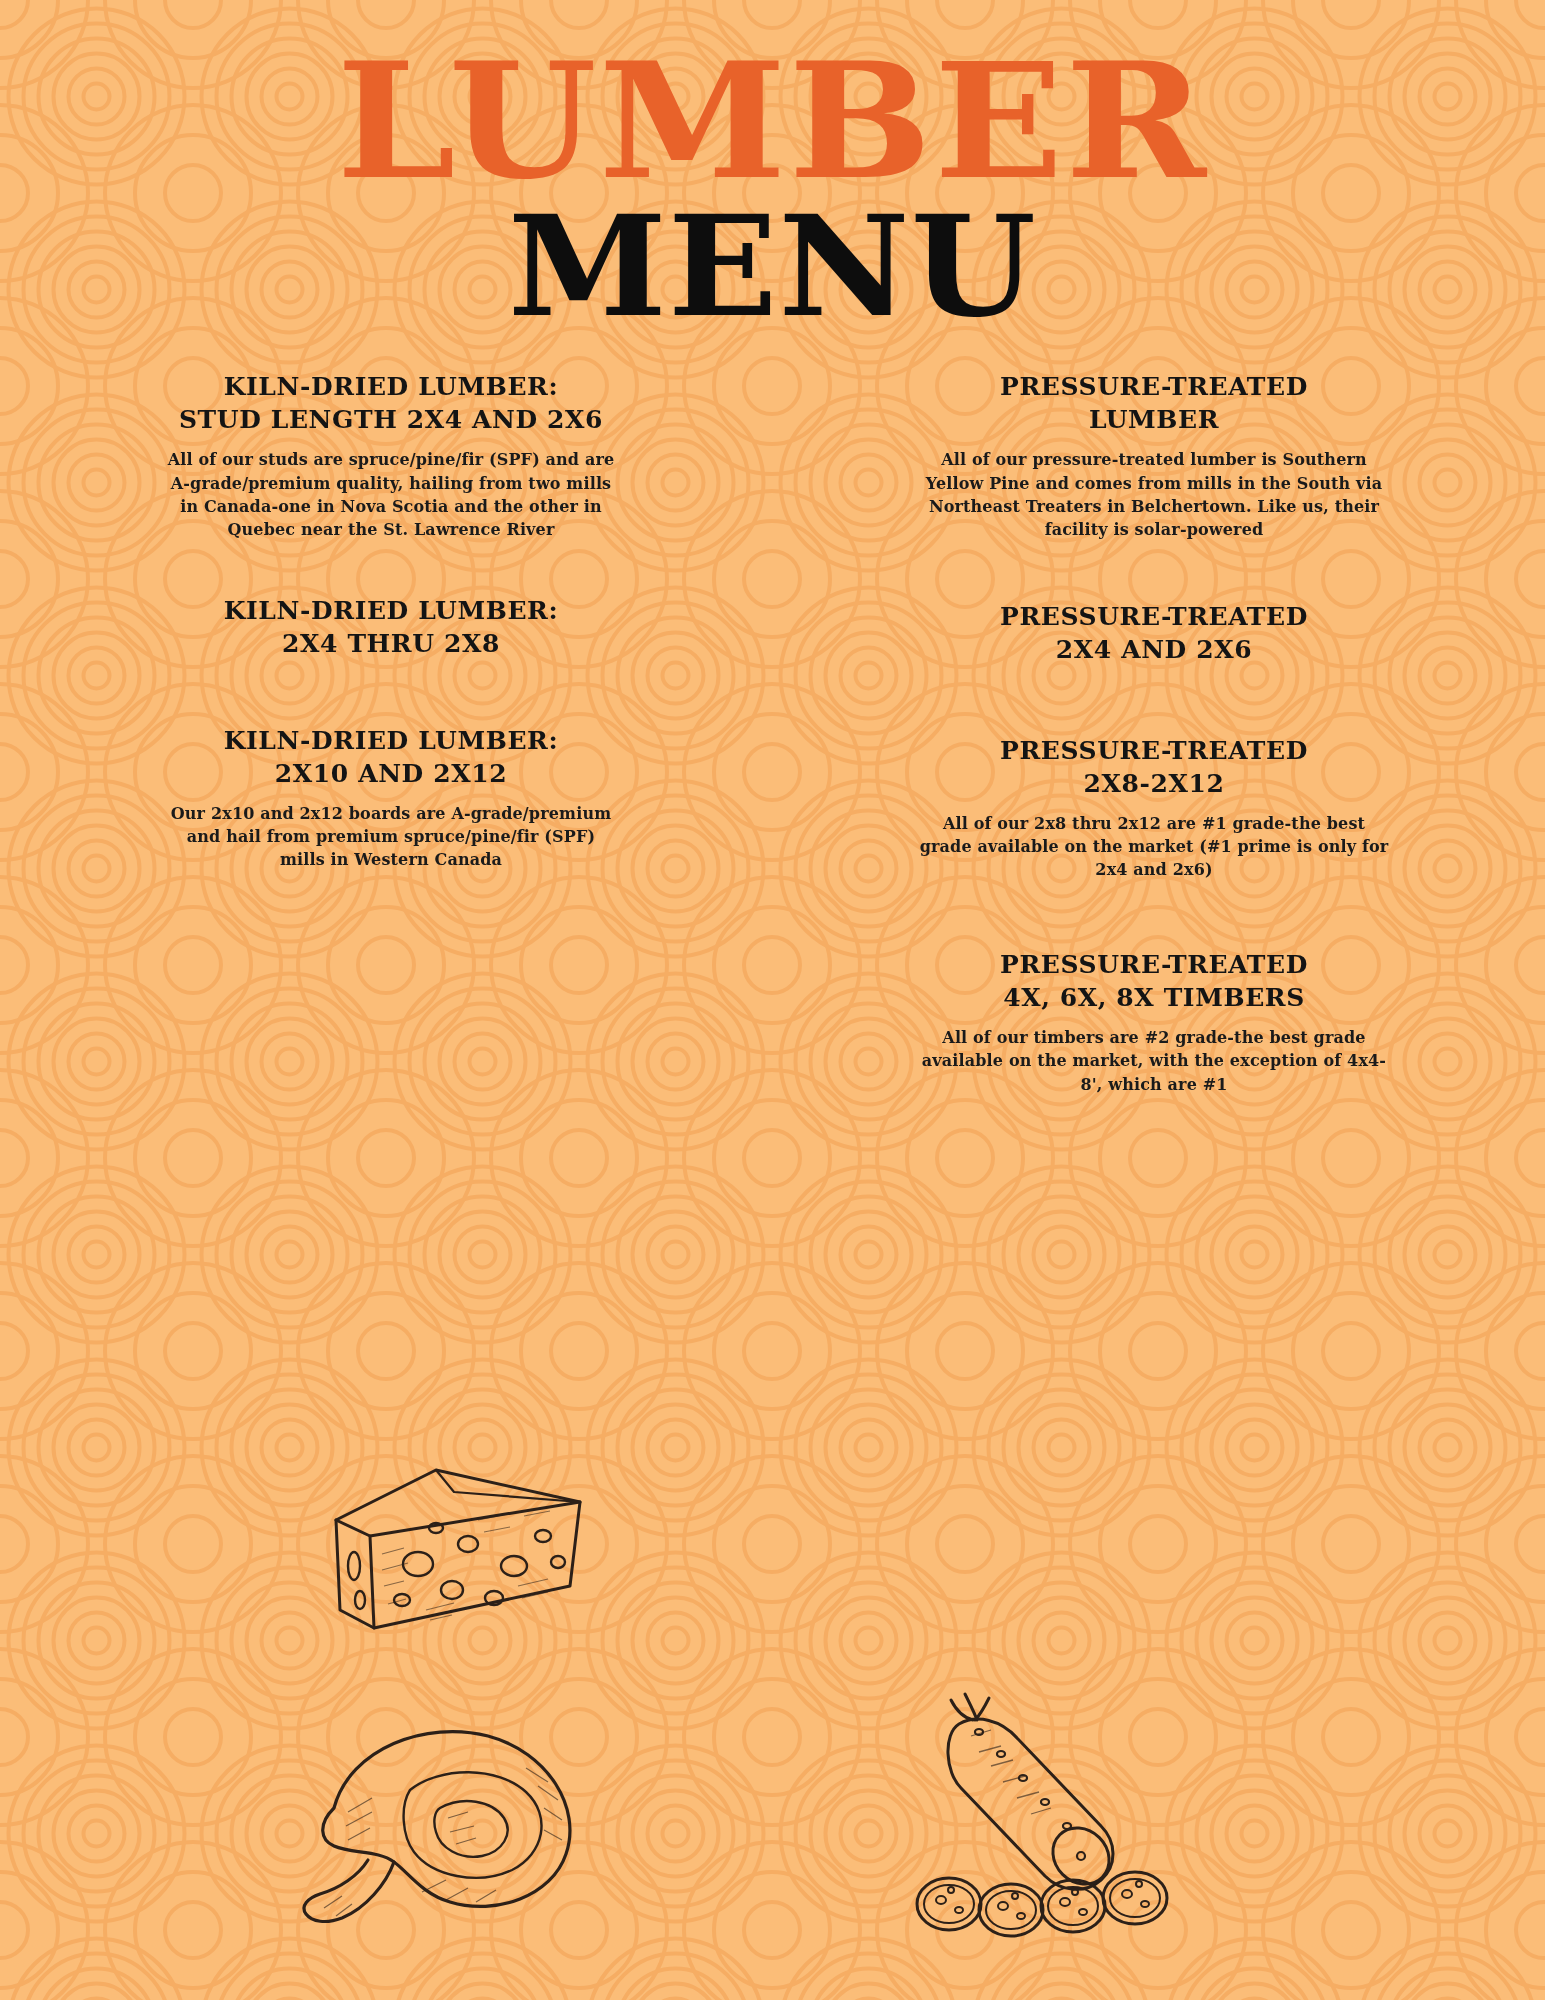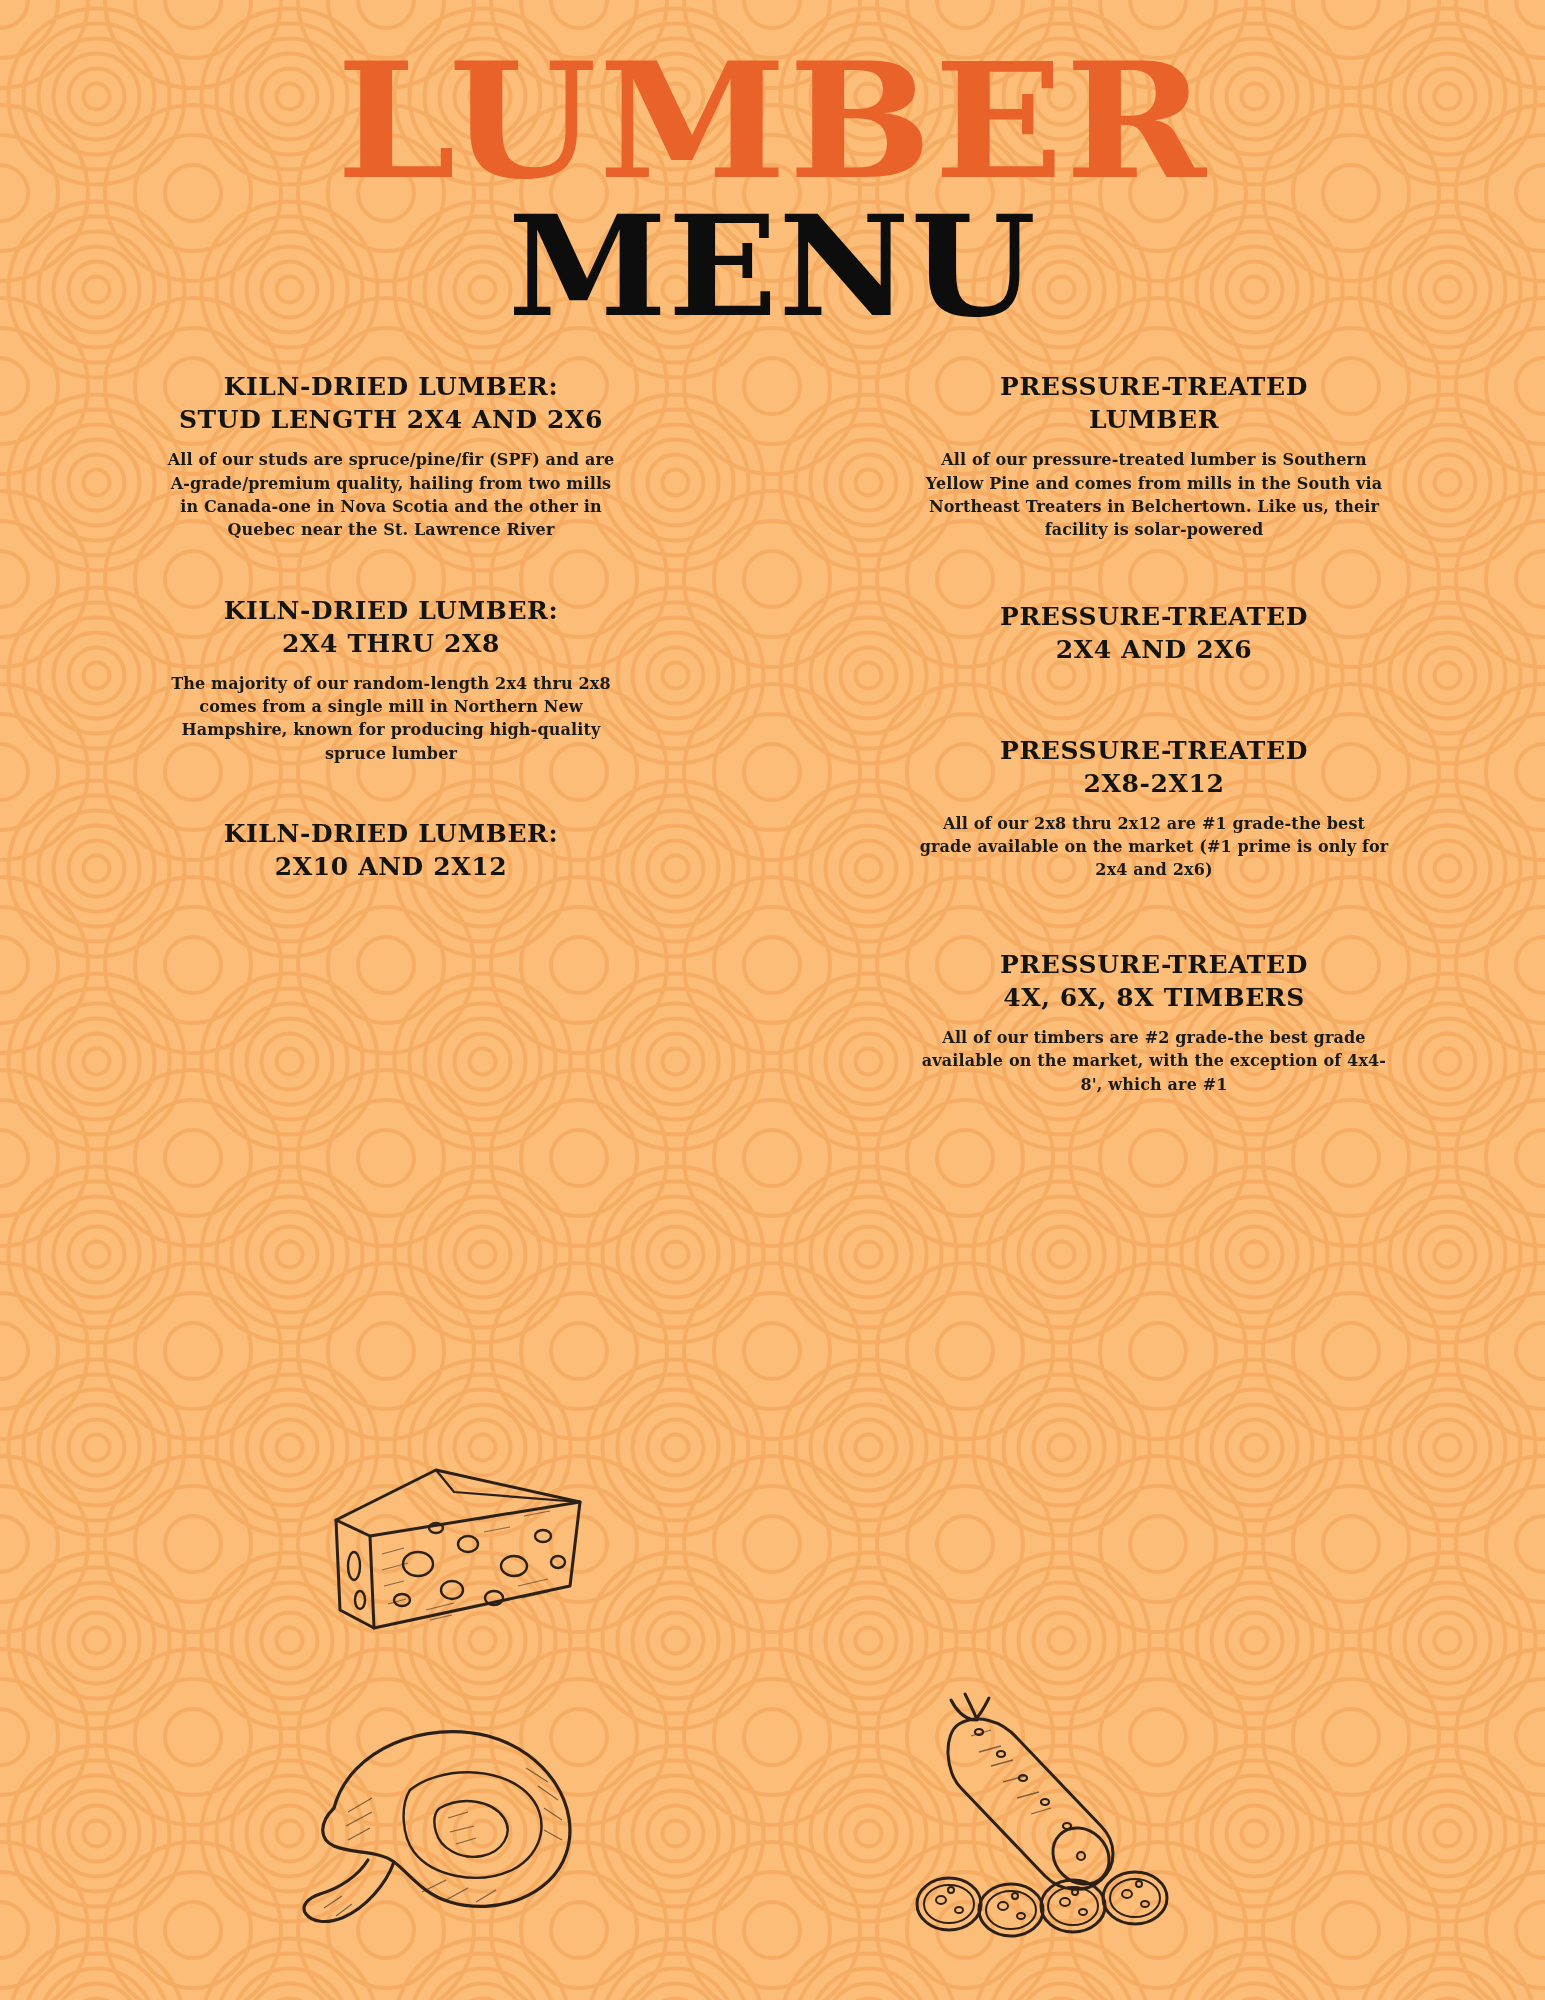--- a/index.html
+++ b/index.html
@@ -157,25 +157,25 @@
 
     <div class="col col-left">
 
       <div class="entry">
         <div class="entry-title">KILN-DRIED LUMBER:<br>STUD LENGTH 2X4 AND 2X6</div>
         <div class="entry-body">All of our studs are spruce/pine/fir (SPF) and are A-grade/premium quality, hailing from two mills in Canada-one in Nova Scotia and the other in Quebec near the St. Lawrence River</div>
       </div>
 
       <div class="entry">
         <div class="entry-title">KILN-DRIED LUMBER:<br>2X4 THRU 2X8</div>
-        <div class="entry-body">The majority of our random-length 2x4 thru 2x8 comes from a single mill in Northern New Hampshire, known for producing high-quality spruce lumber</div>
       </div>
 
       <div class="entry">
         <div class="entry-title">KILN-DRIED LUMBER:<br>2X10 AND 2X12</div>
+        <div class="entry-body">Our 2x10 and 2x12 boards are A-grade/premium and hail from premium spruce/pine/fir (SPF) mills in Western Canada</div>
       </div>
 
     </div>
 
     <div class="col col-right">
 
       <div class="entry">
         <div class="entry-title">PRESSURE-TREATED<br>LUMBER</div>
         <div class="entry-body">All of our pressure-treated lumber is Southern Yellow Pine and comes from mills in the South via Northeast Treaters in Belchertown. Like us, their facility is solar-powered</div>
       </div>

